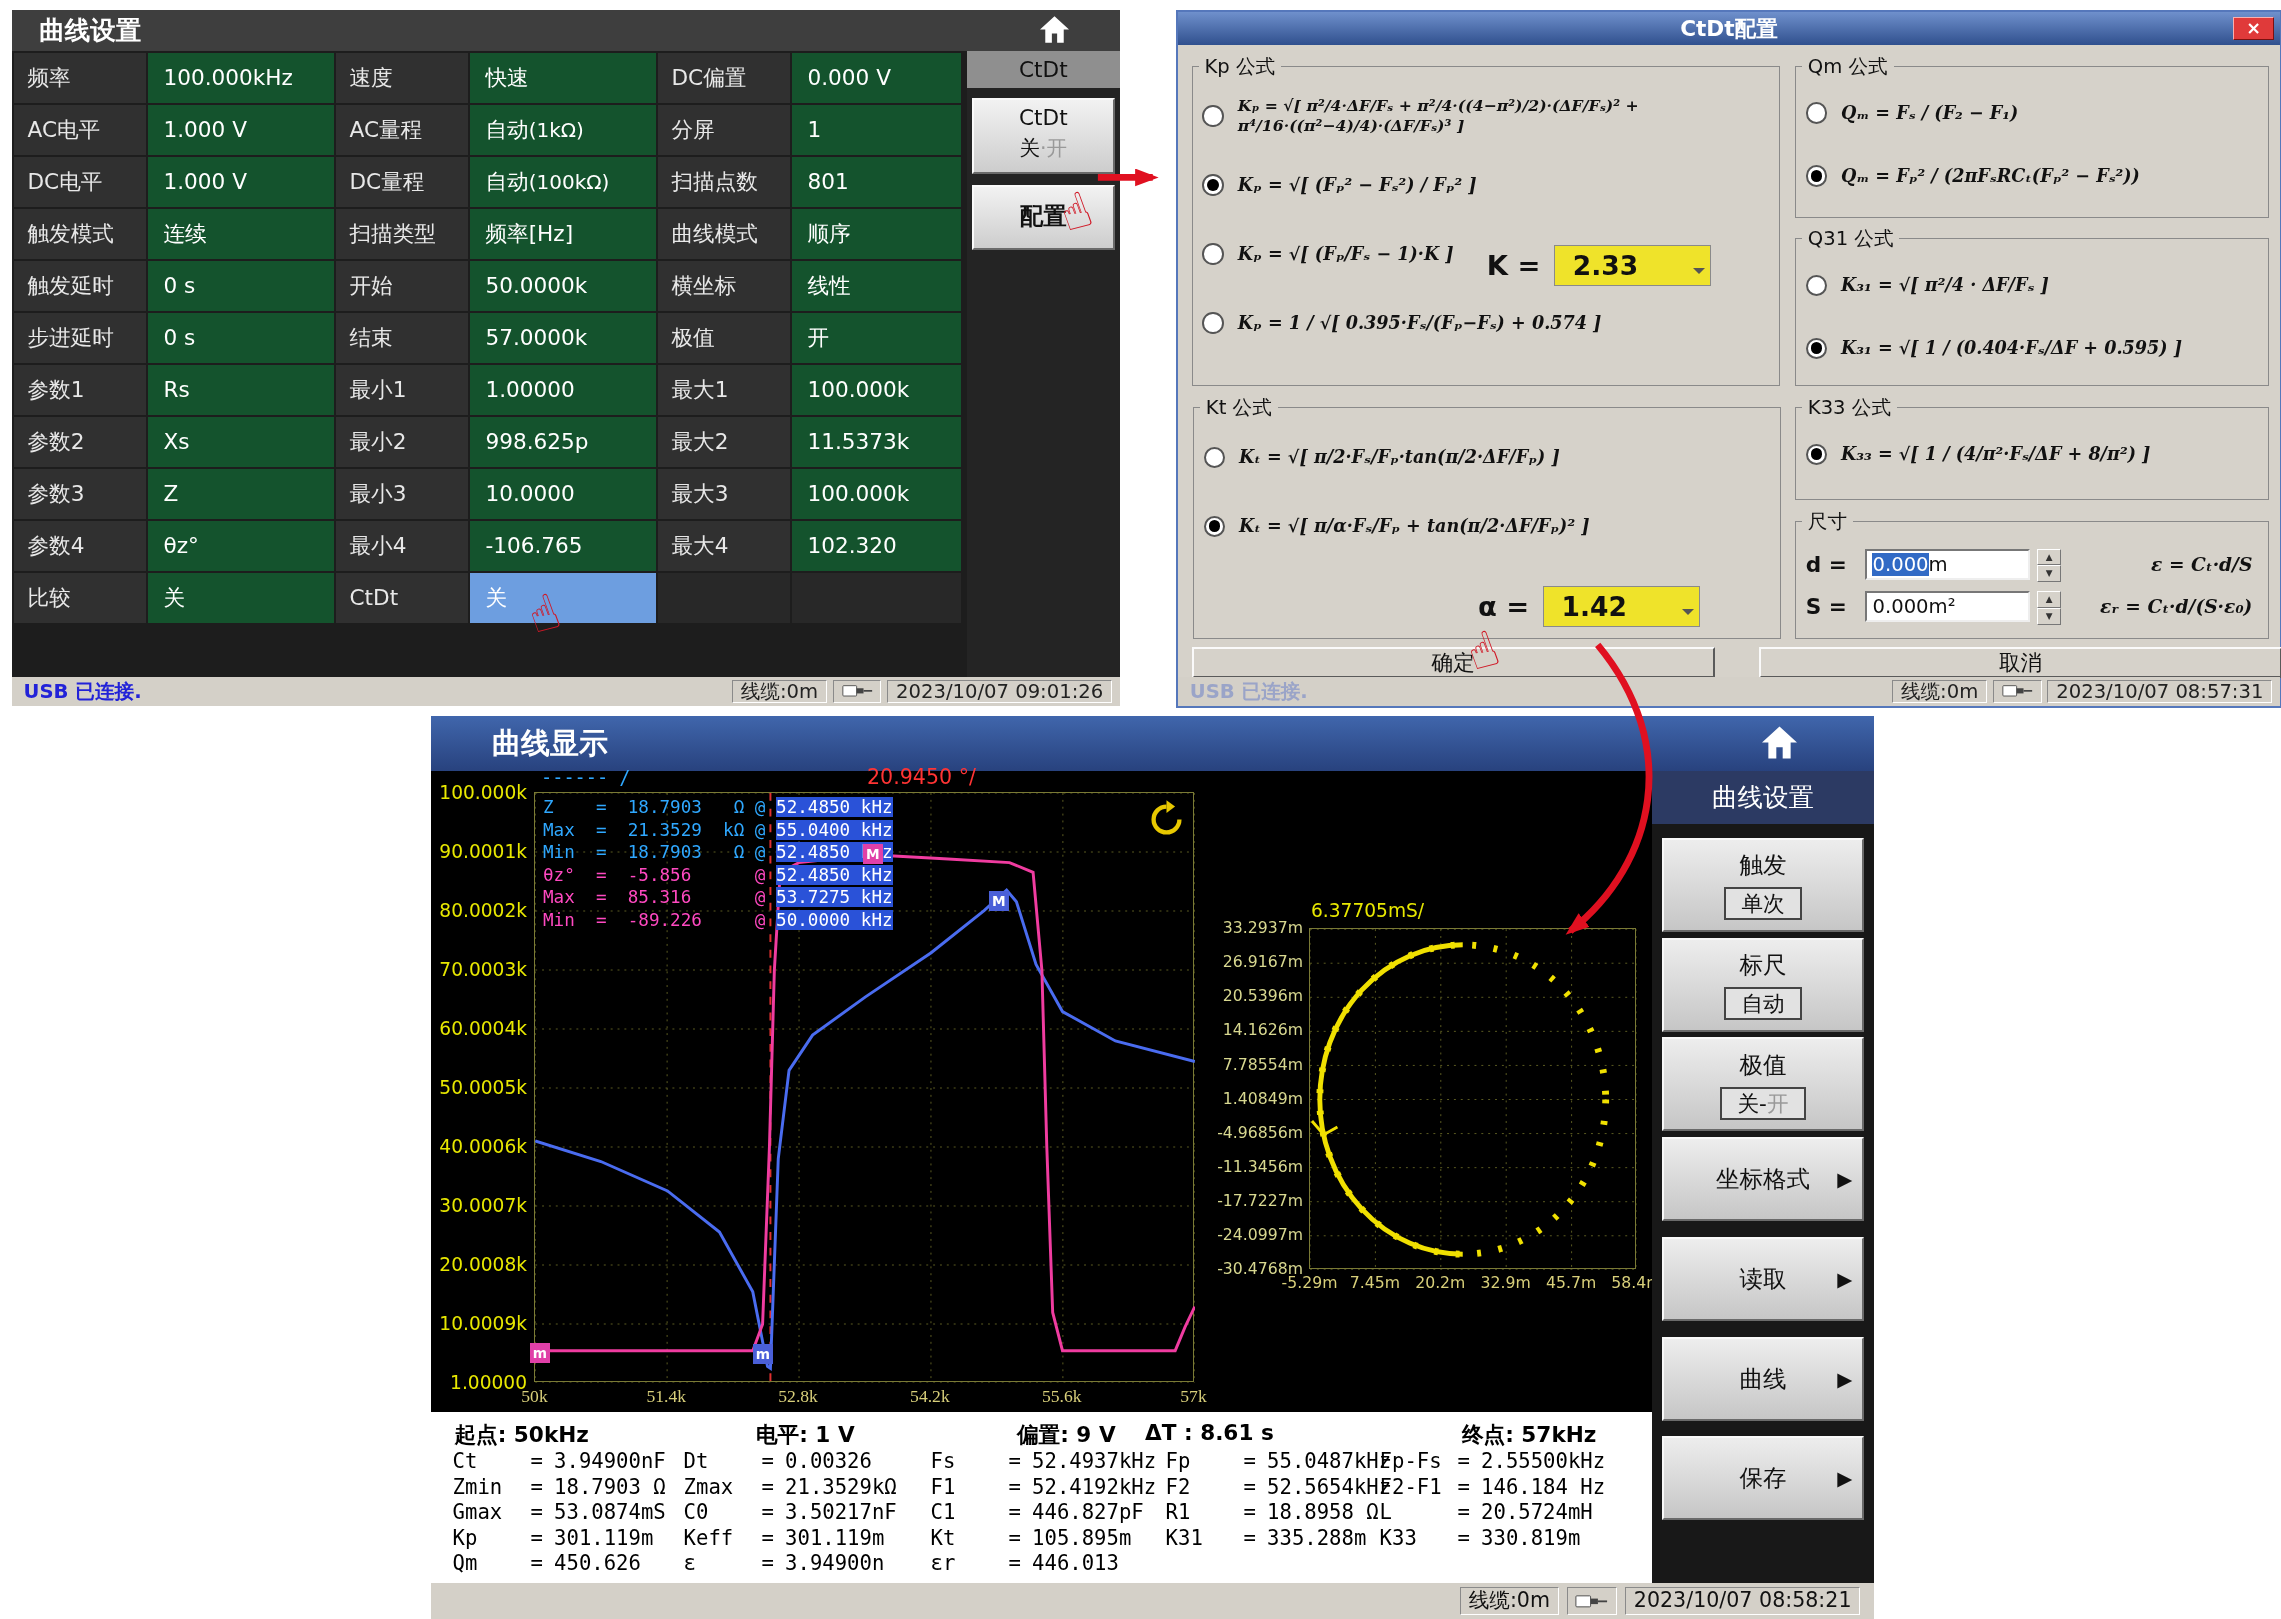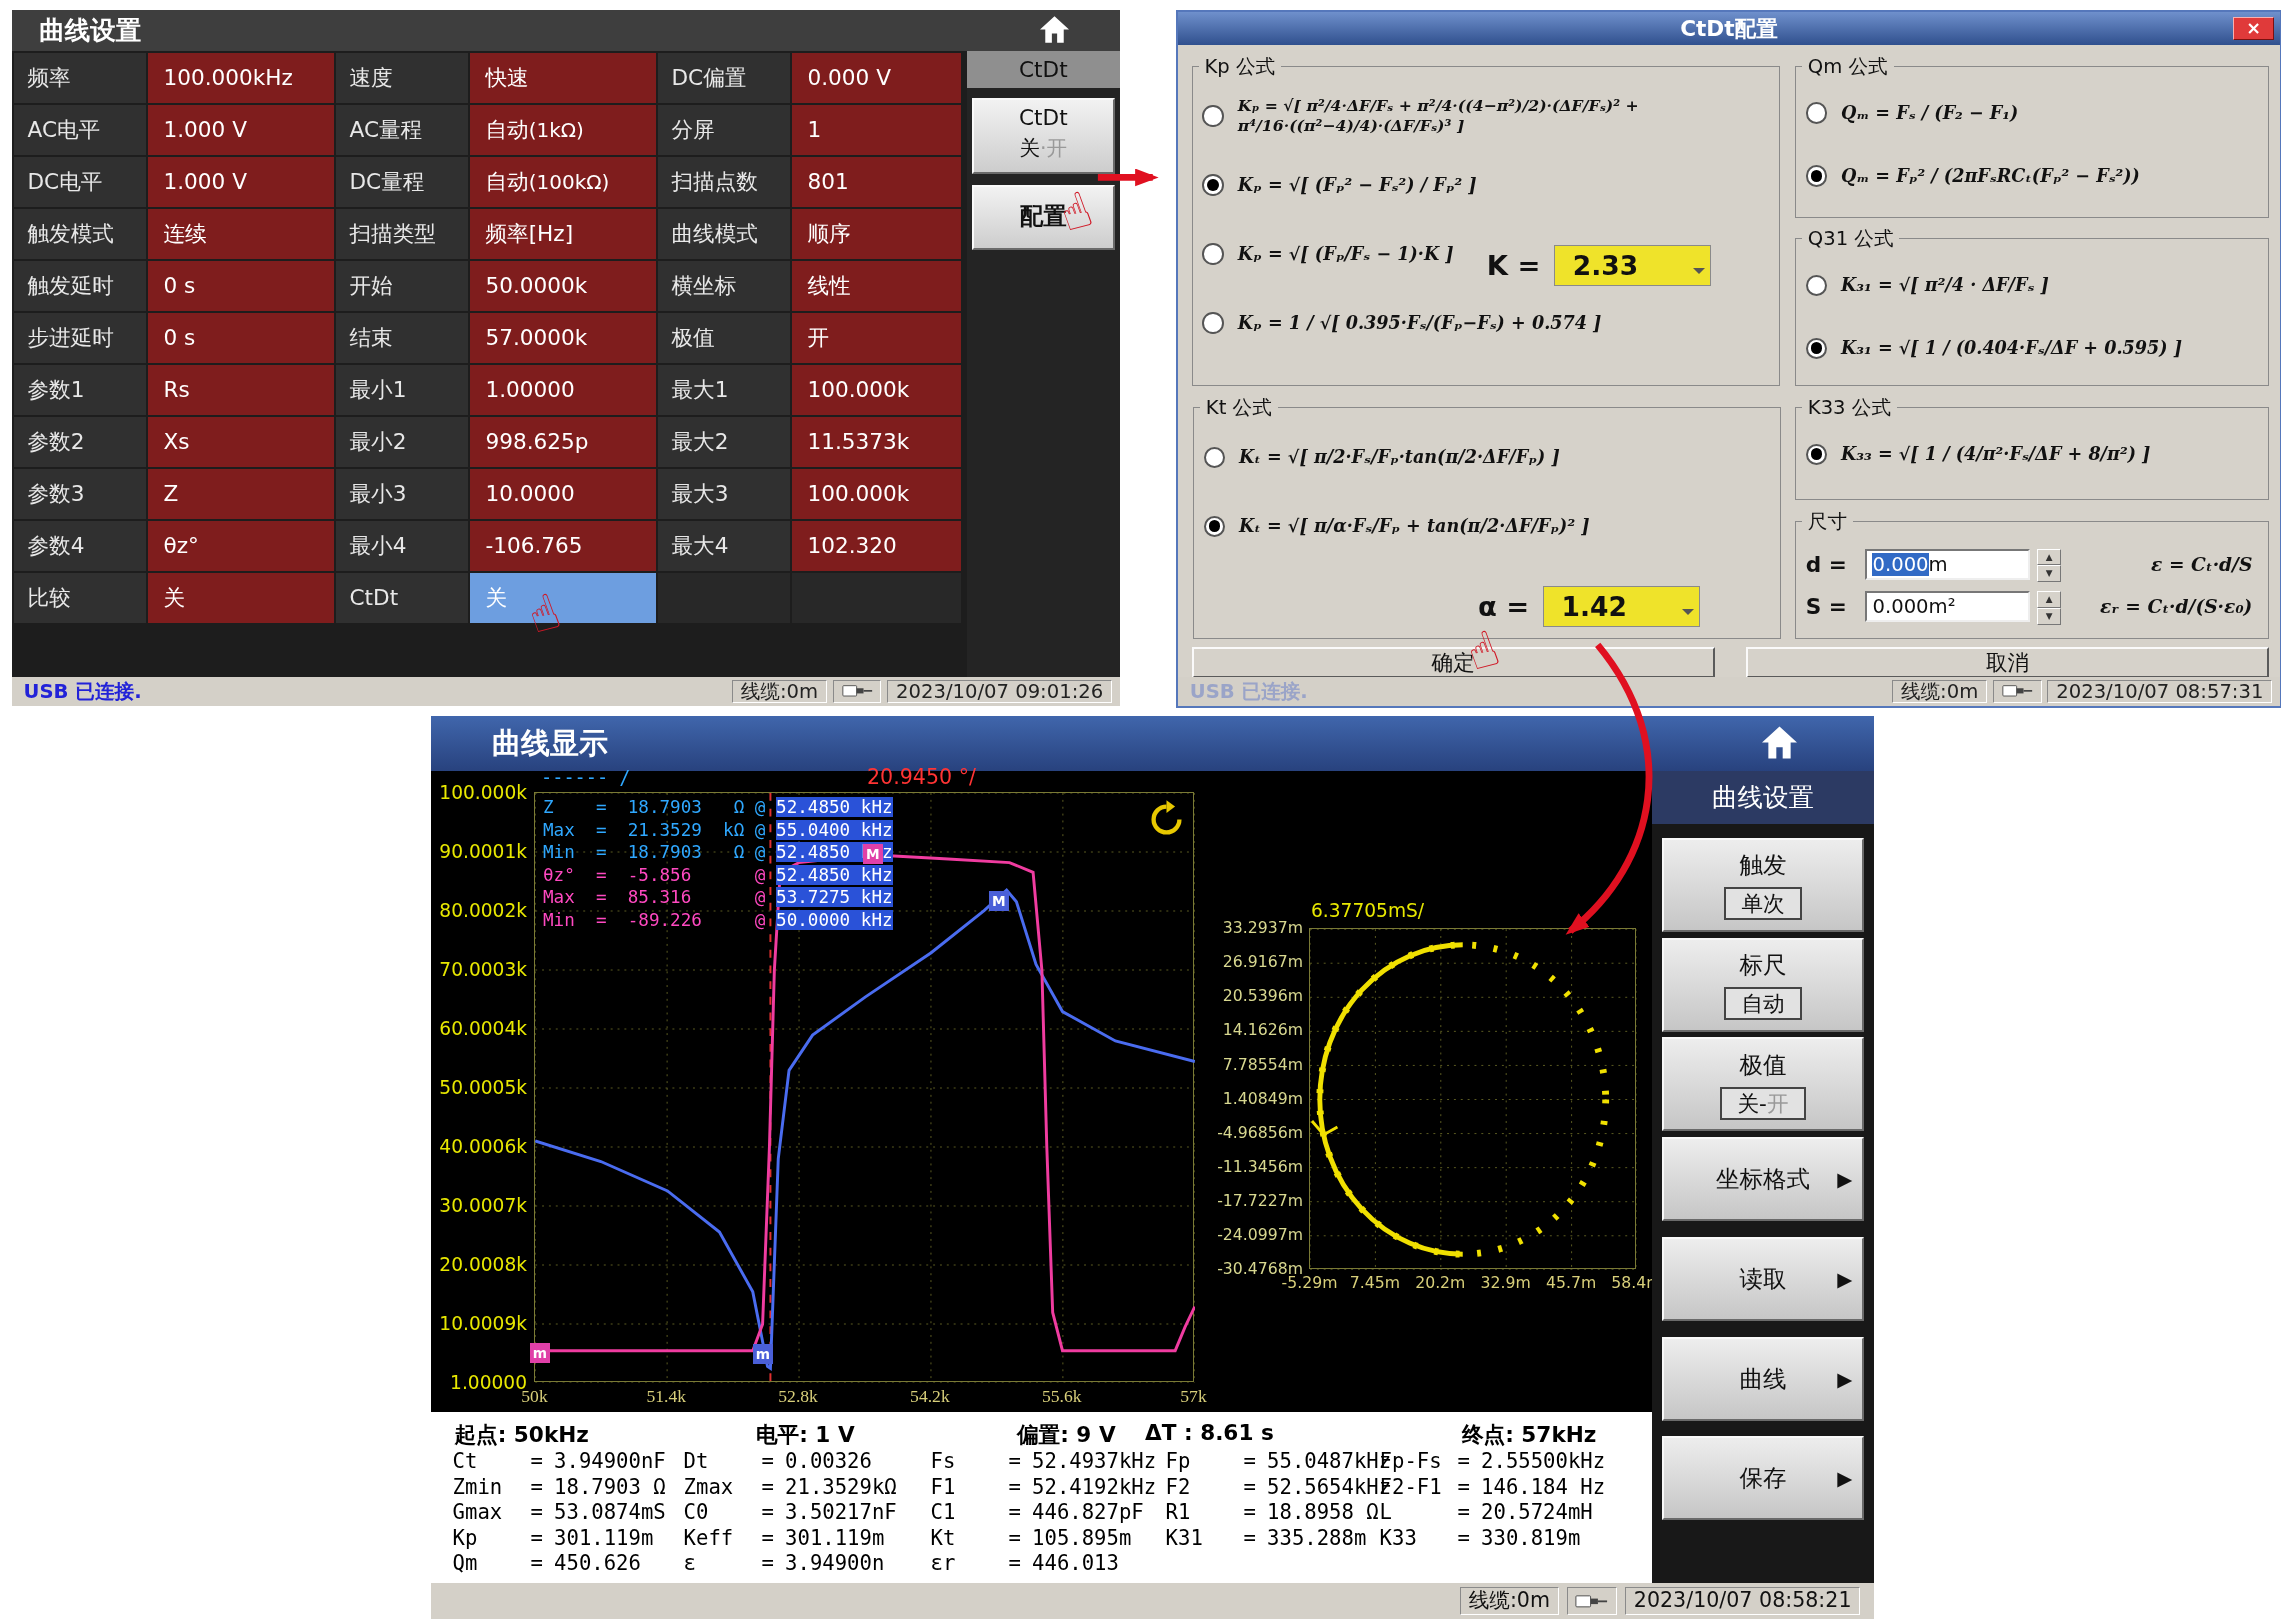--- a/index.html
+++ b/index.html
@@ -10,21 +10,21 @@
 
   
   #settings-panel{left:11.8px;top:9.8px;width:1108px;height:696px;background:#262626;}
   .sp-title{height:41px;background:#3e3e3e;color:#fff;font-size:25.5px;font-weight:bold;
             line-height:41px;padding-left:27.4px;position:relative;}
   .sp-home{position:absolute;right:49px;top:4.9px;}
   .sp-body{position:absolute;top:41px;left:0;width:955px;bottom:29px;background:#1d1d1d;overflow:hidden;}
   .s-grid{display:grid;grid-template-columns:132px 186px 132px 186px 132px 169px;gap:2px;padding:2px;}
   .s-cell{height:50px;line-height:50px;font-size:21.6px;overflow:hidden;white-space:nowrap;}
   .s-label{background:#303030;color:#e8e8e8;padding-left:13.7px;}
-  .s-value{background:#7f1d1d;color:#ffffff;padding-left:15.7px;}
+  .s-value{background:#14532d;color:#ffffff;padding-left:15.7px;}
   .s-value.hl{background:#6d9ee0;color:#fff;}
   .s-label.empty,.s-value.empty{background:#282828;}
   .s-sub{font-size:20px;}
   .sp-side{position:absolute;top:41px;right:0;width:153px;bottom:29px;background:#242424;}
   .sp-tab{height:37px;background:#8f8f8f;color:#101010;font-size:21.6px;text-align:center;
           line-height:37px;margin-bottom:9.8px;}
   .sp-btn{margin:0 4.9px 11.8px;background:linear-gradient(#f2f2f2,#cdcdcd);
           border:2.9px solid;border-color:#fafafa #6a6a6a #6a6a6a #fafafa;
           color:#111;text-align:center;}
   .sp-btn-toggle{height:76px;padding-top:5.9px;font-size:21.6px;}
@@ -360,21 +360,21 @@
         <span class="size-label">S =</span>
         <div class="size-input"><span>0.000m²</span></div>
         <div class="spinner">
             <span>▲</span>
             <span>▼</span>
           </div>
         <span class="size-eps">εᵣ = Cₜ·d/(S·ε₀)</span>
       </div>
     </fieldset>
     <div class="cd-btn" style="left:13.7px;top:602px;width:523px;">确定</div>
-    <div class="cd-btn" style="left:568px;top:602px;width:523px;">取消</div>
+    <div class="cd-btn" style="left:581px;top:602px;width:523px;">取消</div>
   </div>
   <div class="statusbar" id="cd-status">
     <span class="sb-usb">USB 已连接.</span>
     <span class="sb-right">
       <span class="sb-box">线缆:0m</span>
       <span class="sb-box sb-iconbox">
         <svg viewBox="0 0 36 18" width="31" height="15.7">
             <rect x="1" y="3" width="16" height="12" rx="1" fill="#fff" stroke="#444"></rect>
             <rect x="17" y="6" width="8" height="6" fill="#444"></rect>
             <line x1="25" y1="9" x2="35" y2="9" stroke="#444" stroke-width="2"></line>

